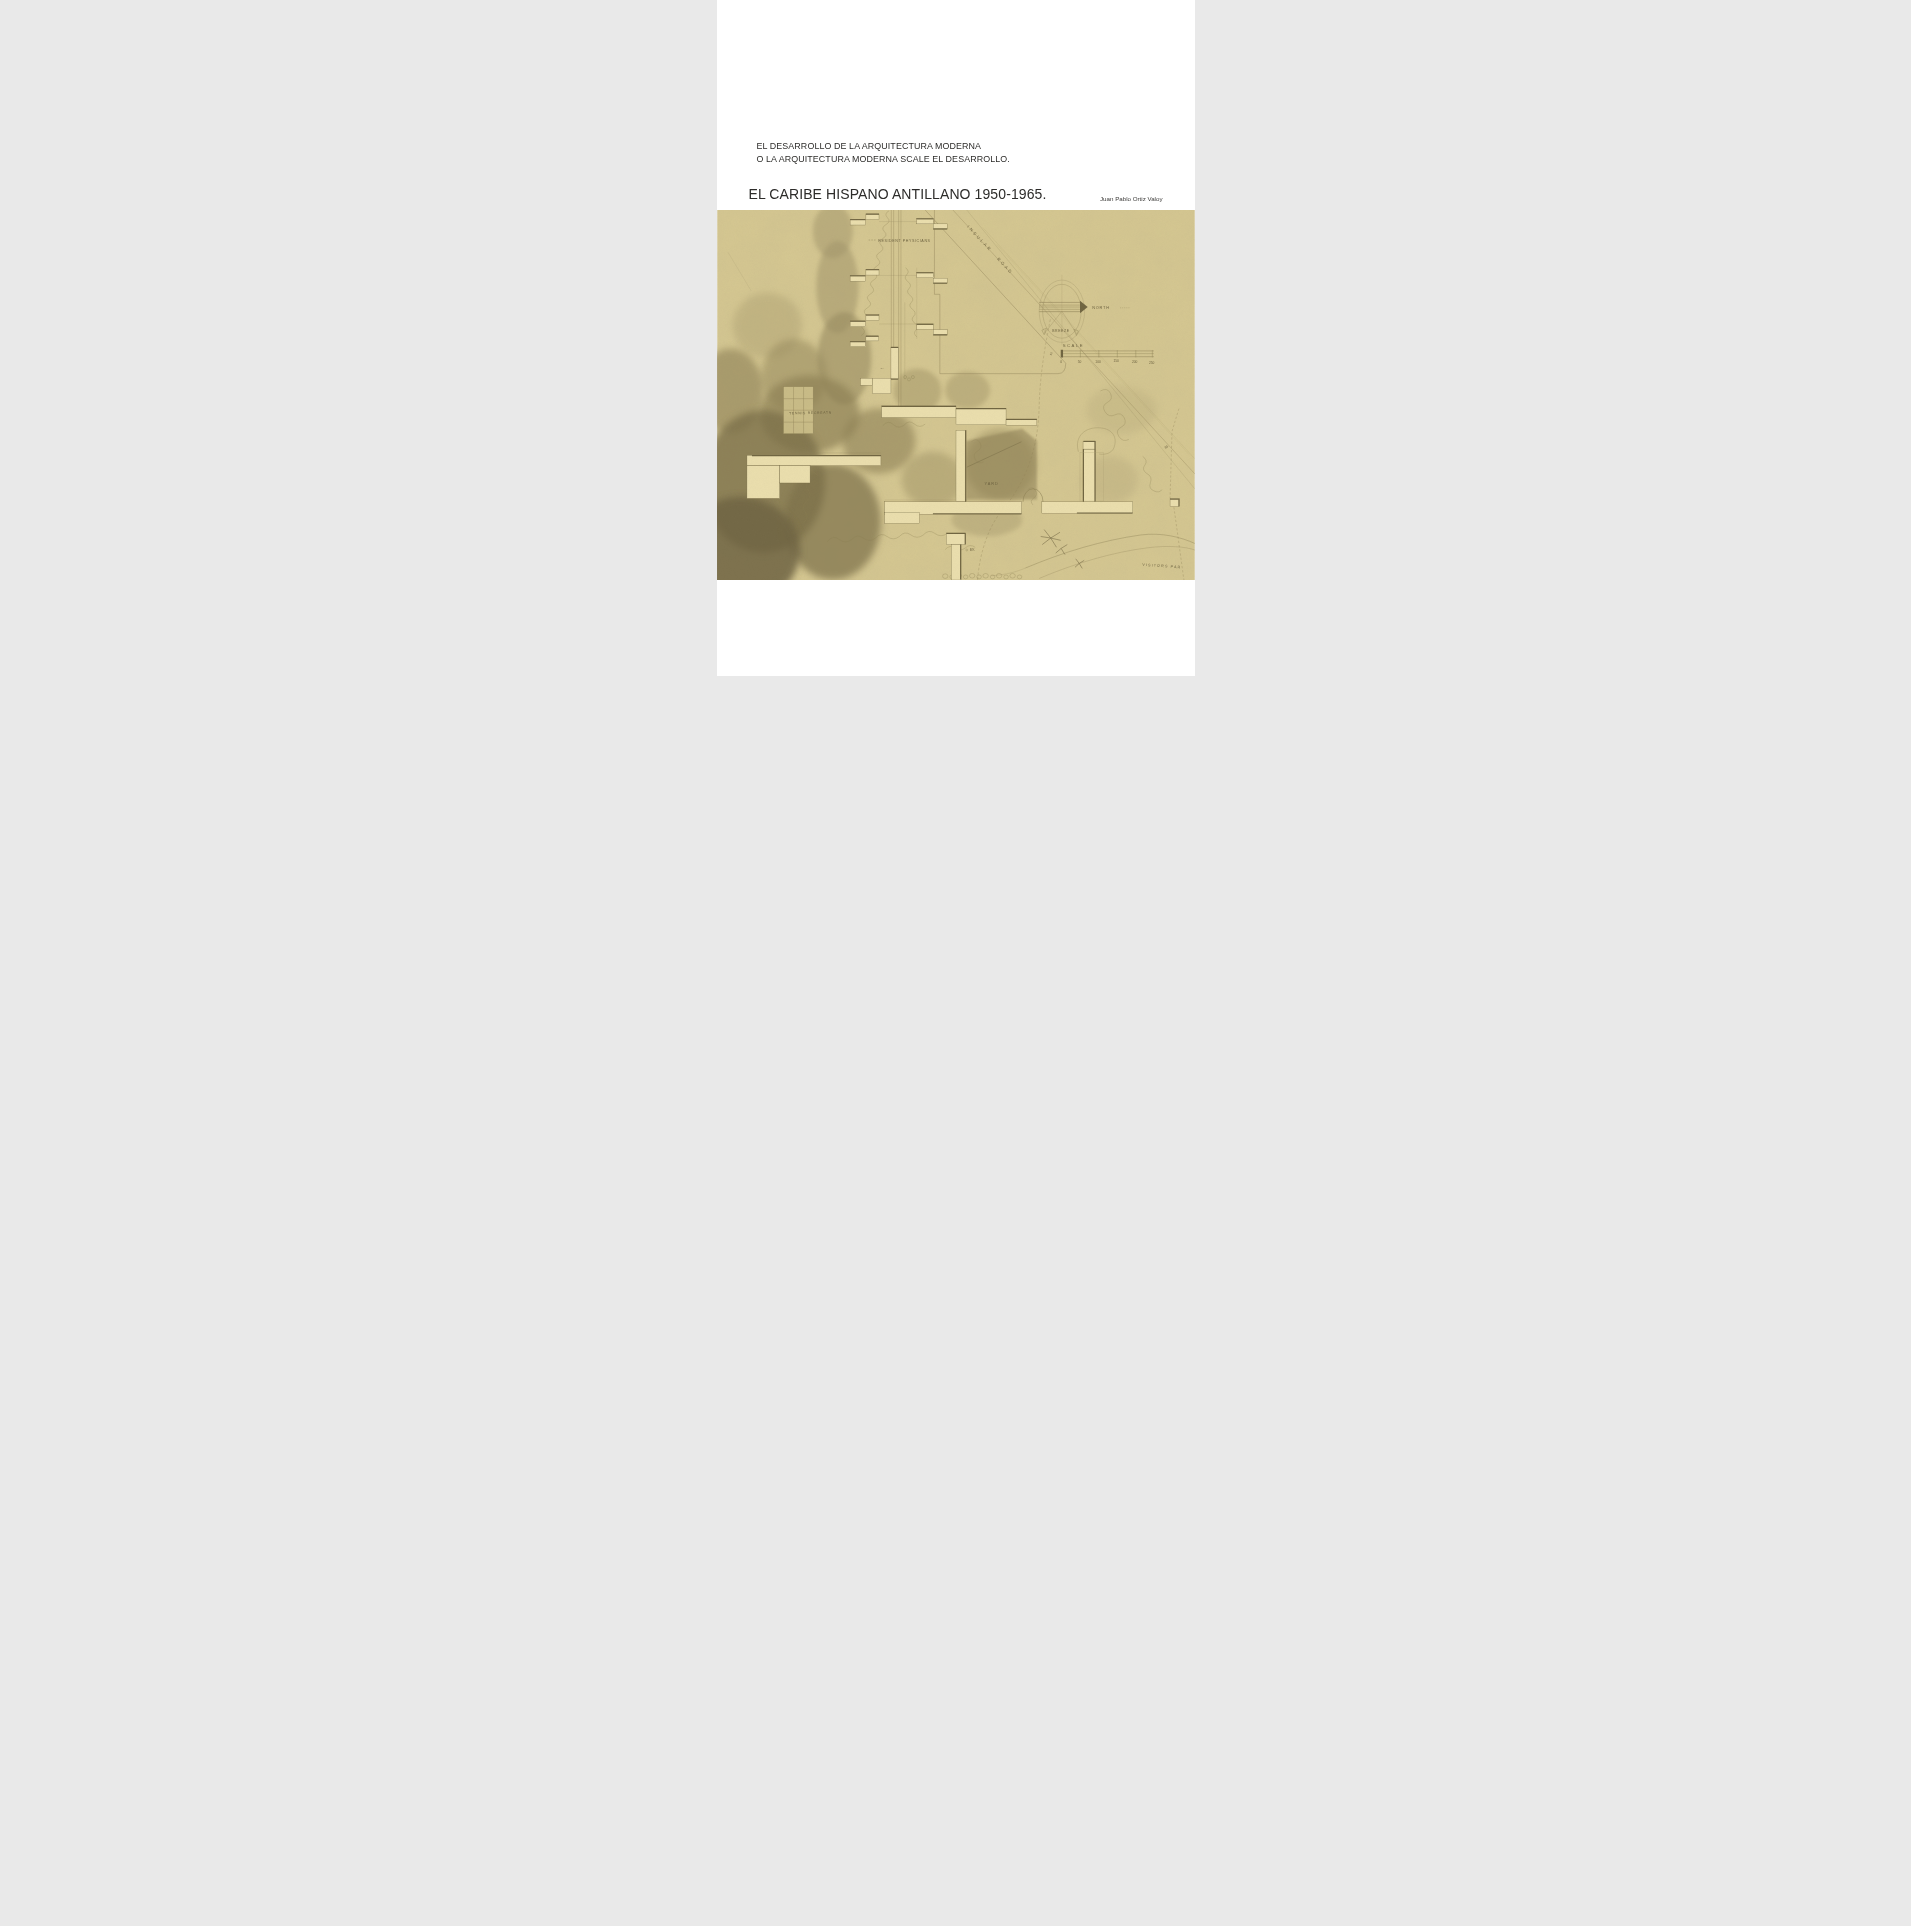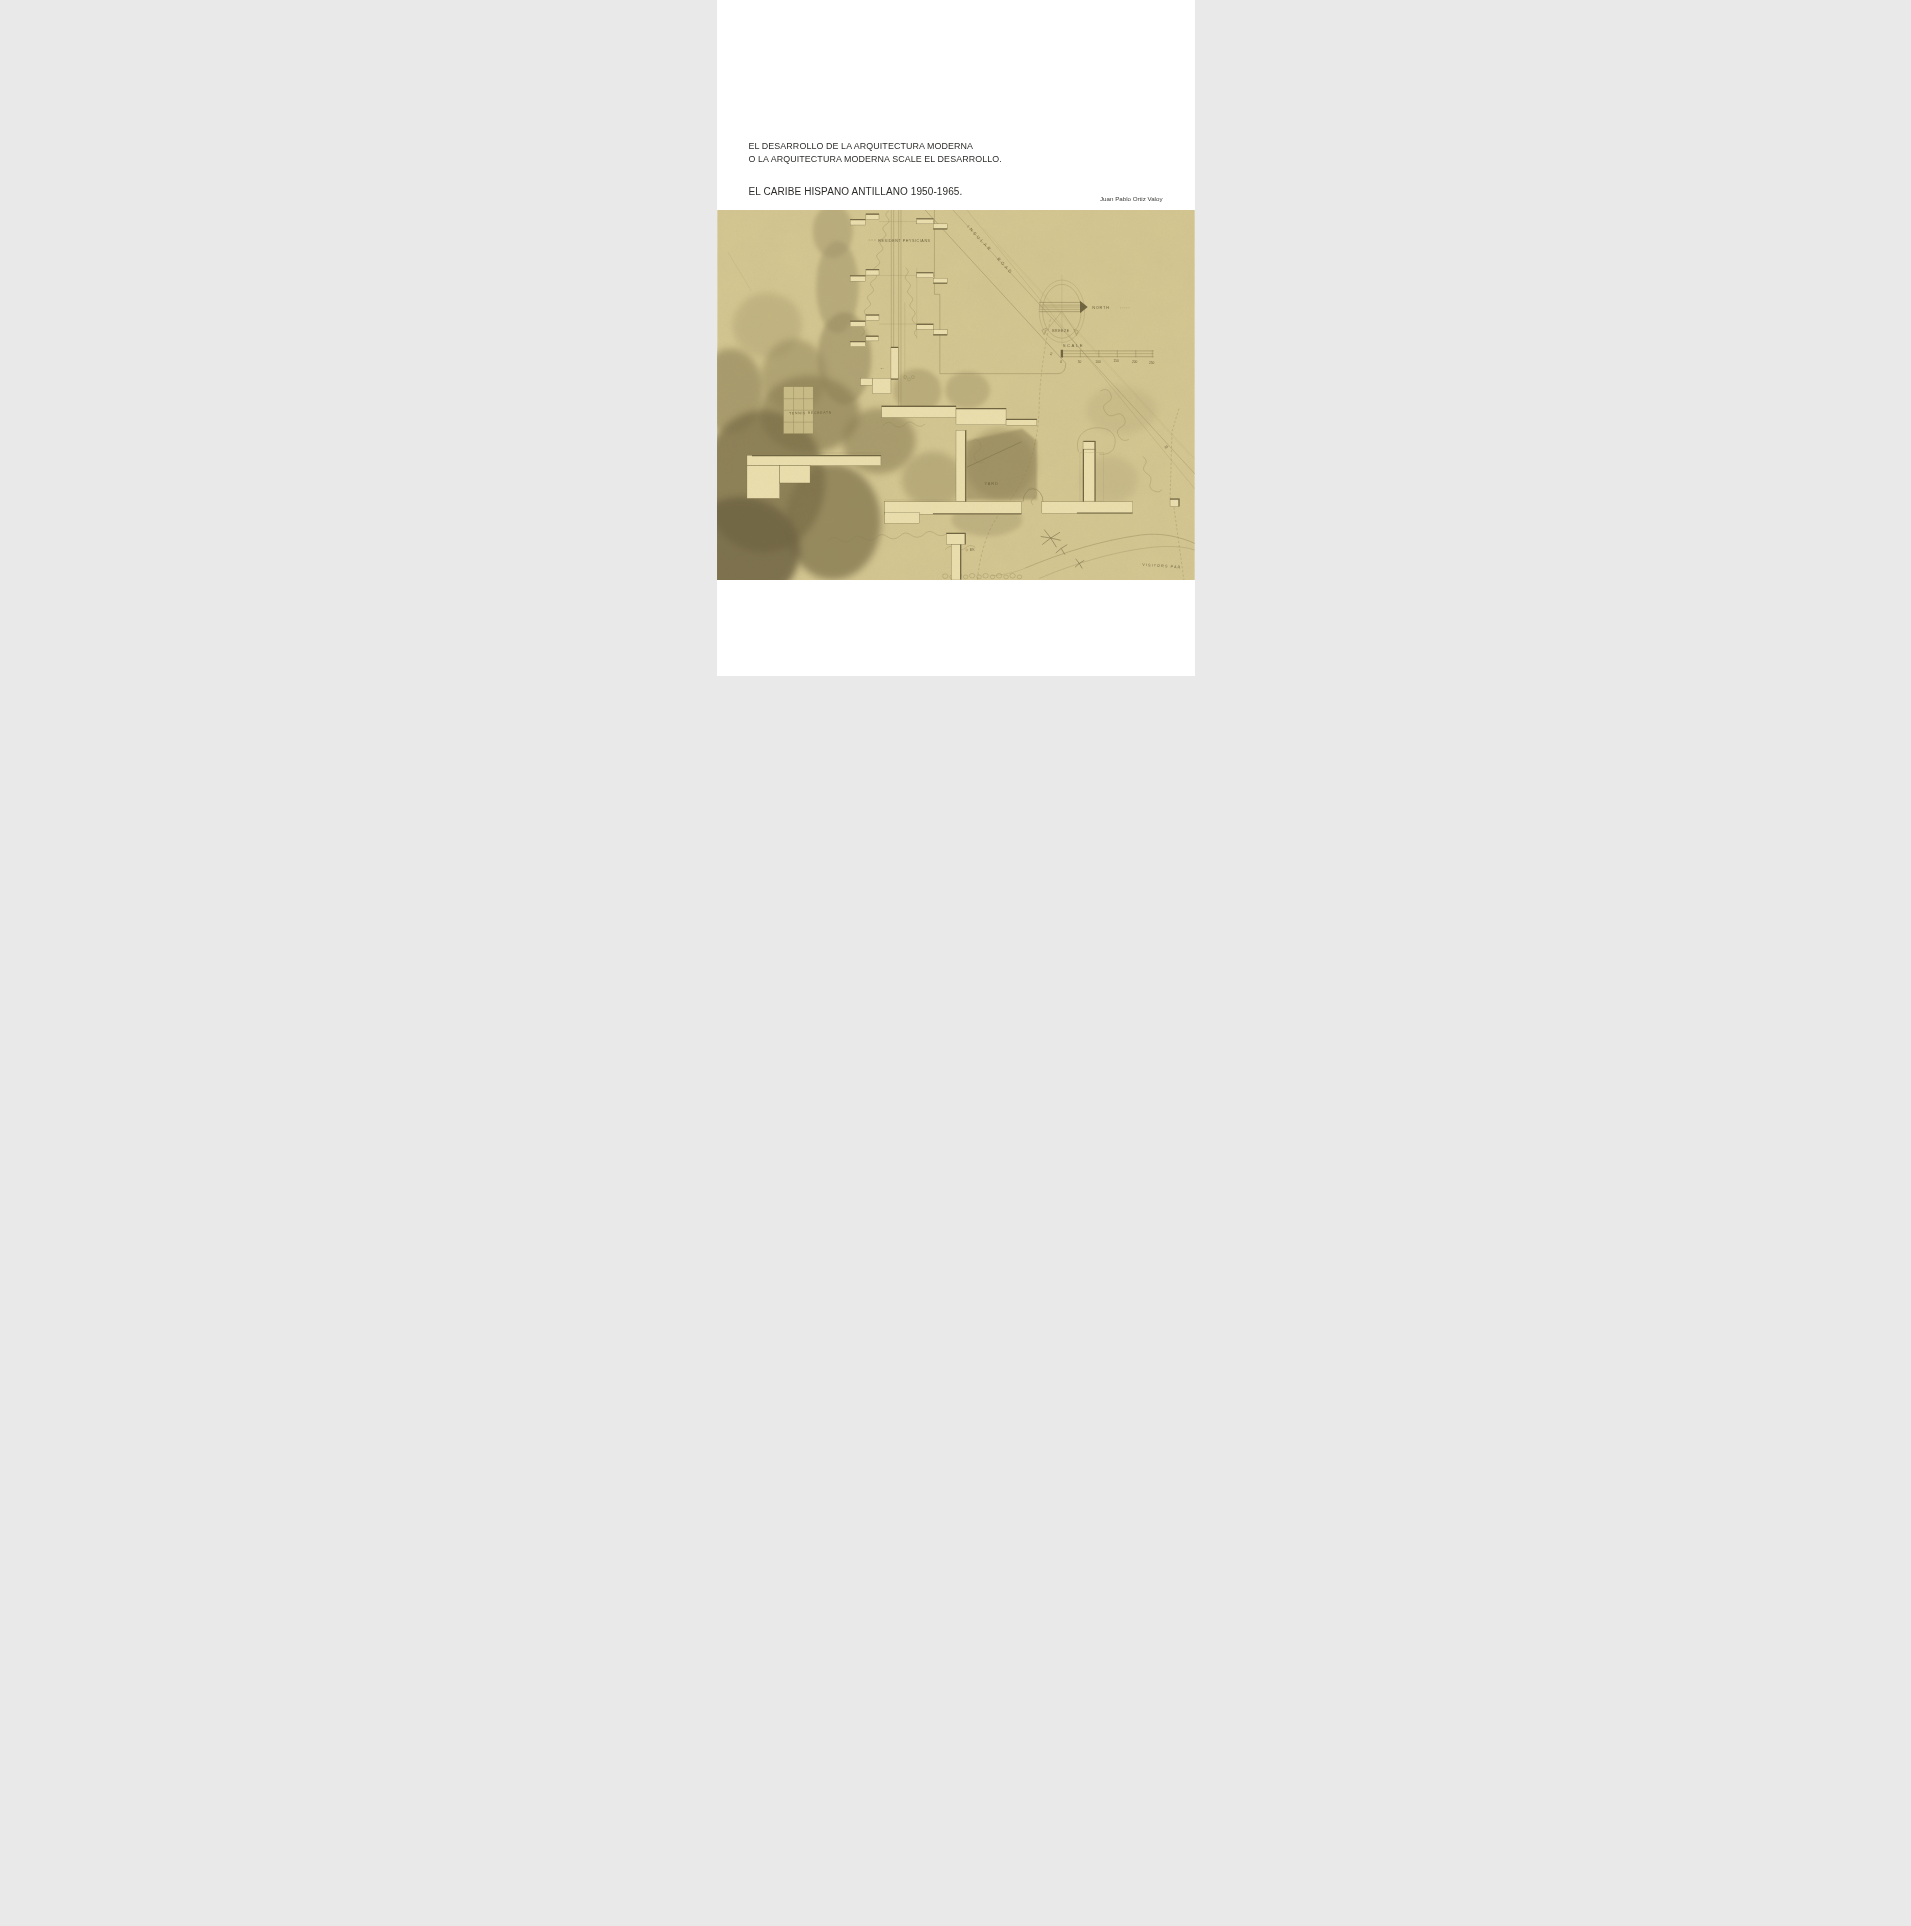--- a/index.html
+++ b/index.html
@@ -2,22 +2,22 @@
 <html style="font-size:6.2px"><head>
 <meta charset="utf-8">
 <style>
   html,body{margin:0;padding:0;background:#e9e9e9;}
   .page{
     position:relative;width:478px;height:676px;margin:0 auto;
     background:#ffffff;overflow:hidden;
     font-family:"Liberation Sans",sans-serif;
   }
   .title-block{position:absolute;left:32px;top:140px;color:#2d2c2a;}
-  .title-line{font-size:8.9px;line-height:12.7px;letter-spacing:0.1px;font-weight:400;}
-  .subtitle{position:absolute;left:32px;top:186px;font-size:10px;color:#2d2c2a;letter-spacing:0.1px;}
+  .title-line{font-size:8.9px;line-height:12.7px;letter-spacing:0.1px;font-weight:400;margin-left:8px;}
+  .subtitle{position:absolute;left:32px;top:186px;font-size:14px;color:#2d2c2a;letter-spacing:0.1px;}
   .author{position:absolute;right:32px;top:195px;font-size:6.2px;color:#3c3b39;}
   .map-wrap{position:absolute;left:0;top:210px;width:478px;height:370px;}
   svg{display:block;}
   .lbl{fill:#6e6340;font-family:"Liberation Sans",sans-serif;}
 </style>
 </head>
 <body>
 
 <div class="page">
 

